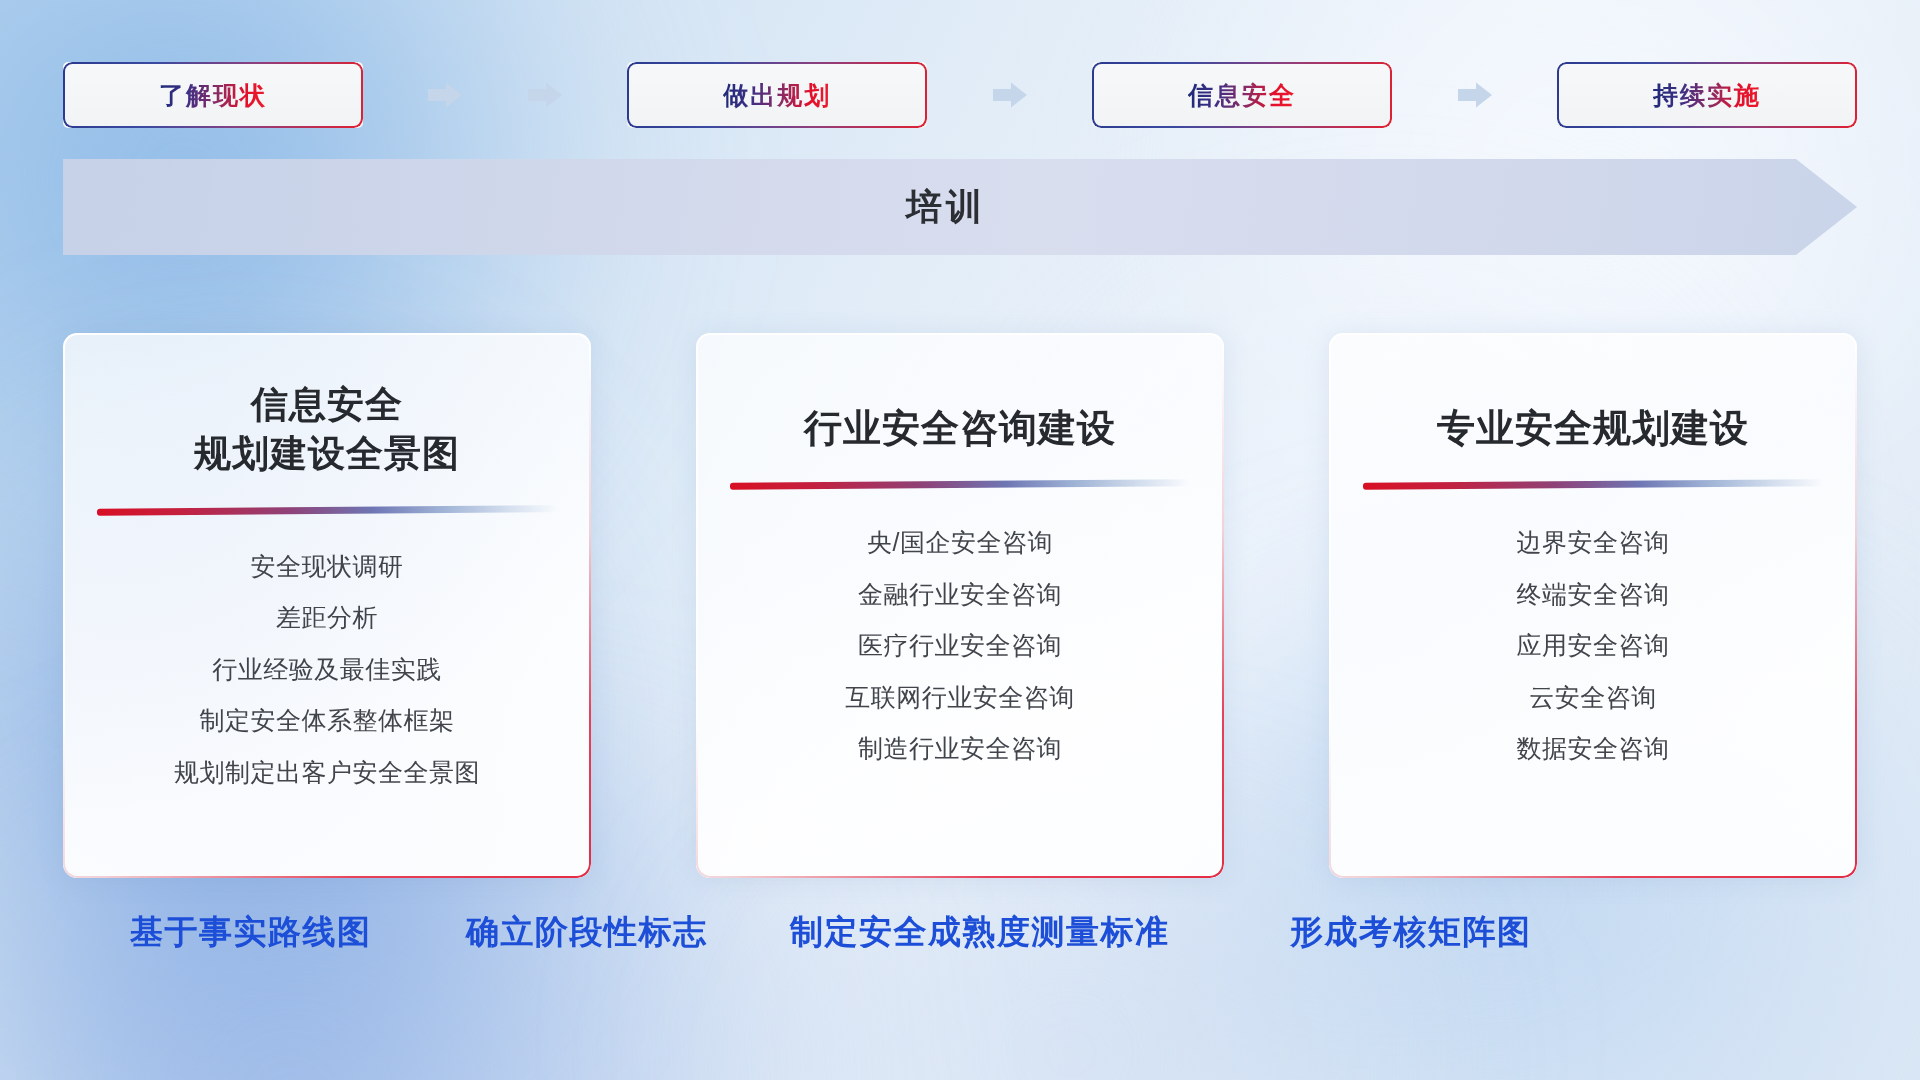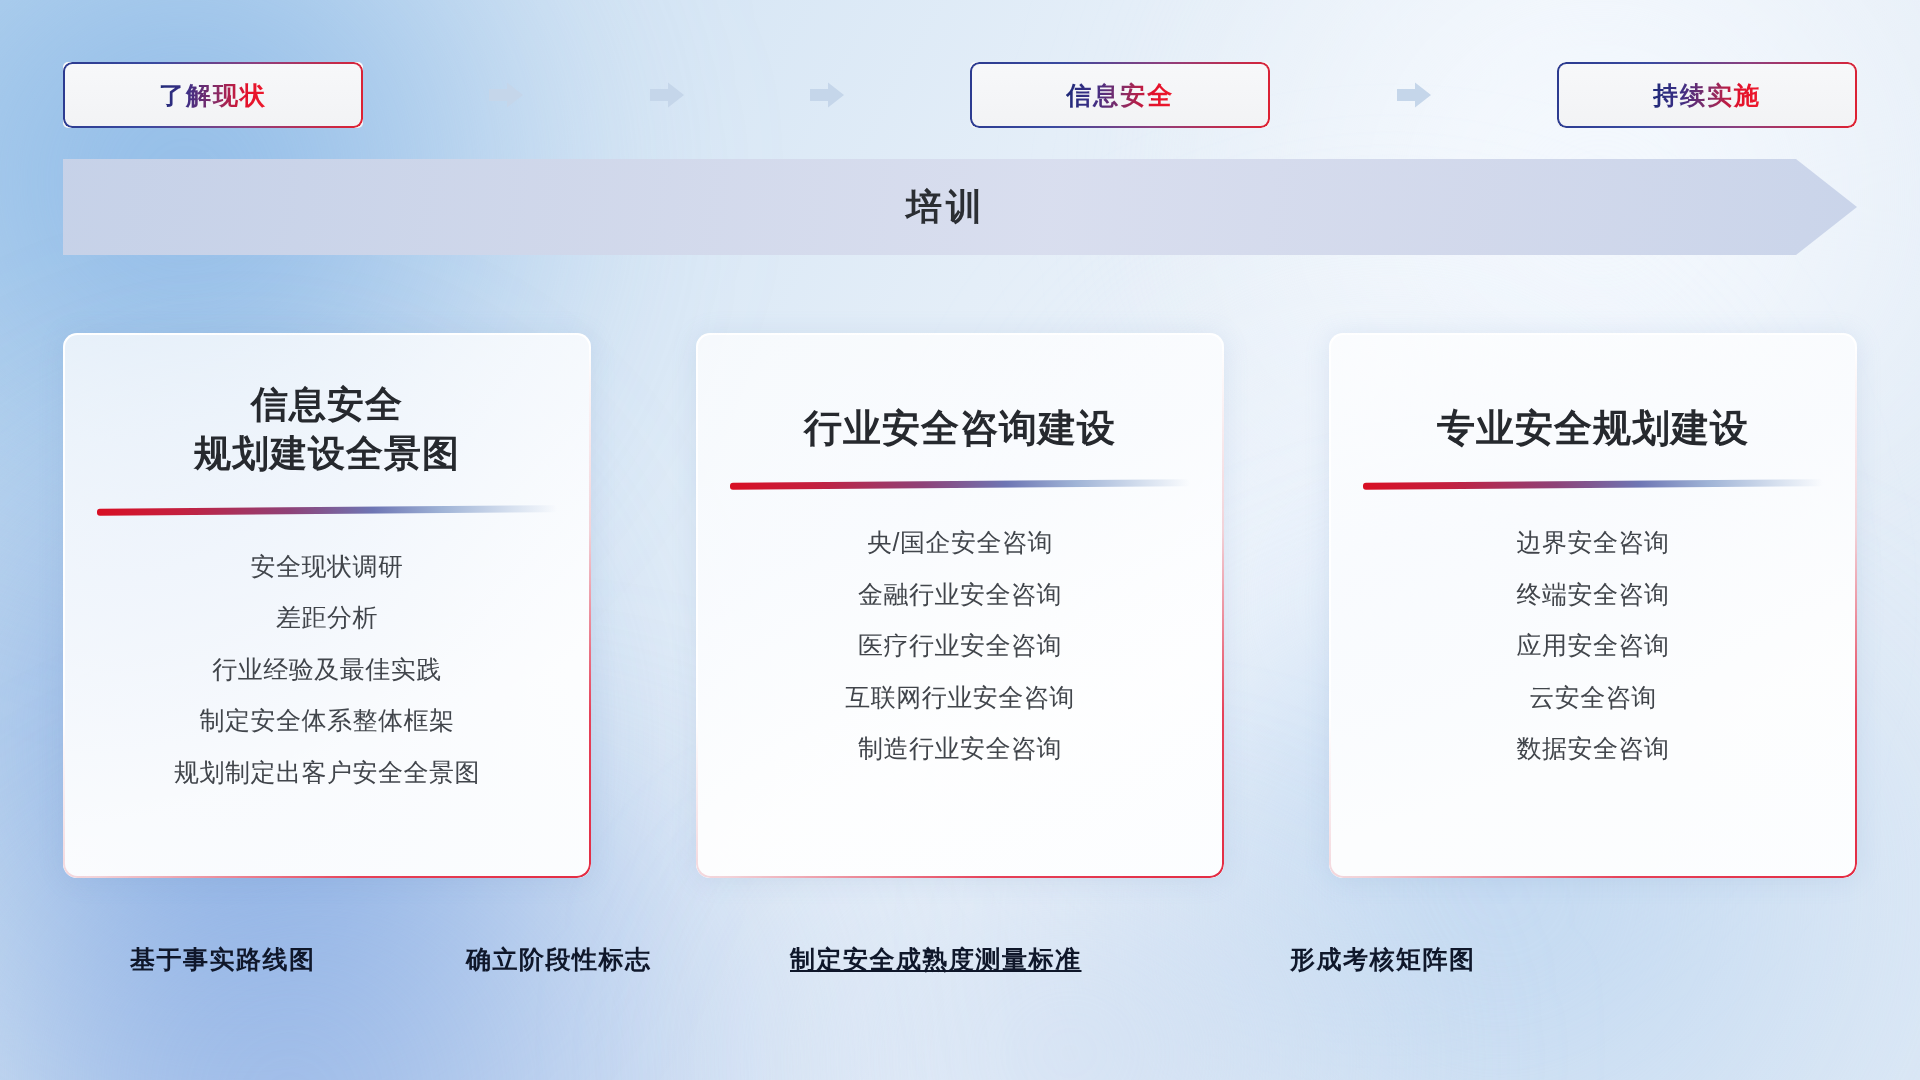--- a/index.html
+++ b/index.html
@@ -129,27 +129,26 @@
   .card.c2 .card-title { font-size:38px; padding-top:70px; }
   .card.c3 .card-title { font-size:38px; padding-top:70px; }
   .card.c2 .card-items, .card.c3 .card-items { margin-top:36px; }
 
   
   #captions {
     position:absolute; left:0; top:910px; width:1920px; height:50px;
   }
   .caption {
     position:absolute; top:0;
-    font-size:25px; font-weight:700; color:#0f172a; letter-spacing:1.5px;
+    font-size:33px; font-weight:700; color:#1d4ed8; letter-spacing:1.5px;
     white-space:nowrap;
-    margin-top:33px;
   }
   .cap0 { left:130px; }
   .cap1 { left:466px; }
-  .cap2 { left:790px;text-decoration:underline; }
+  .cap2 { left:790px; }
   .cap3 { left:1290px; }
 </style>
 </head>
 <body>
 
 <div id="bg">
   <div class="bg-base"></div>
   <div class="blob blob-a"></div>
   <div class="blob blob-b"></div>
   <div class="blob blob-c"></div>
@@ -171,20 +170,23 @@
     </svg>
   </span>
 
 
   <span class="step-arrow">
     <svg viewBox="0 0 34 28" fill="currentColor" aria-hidden="true">
       <path d="M0 8 h18 V1.5 L34 14 L18 26.5 V20 H0 Z"></path>
     </svg>
   </span>
 
+  <div class="step-box">
+    <span class="step-label">做出规划</span>
+  </div>
 
   <span class="step-arrow">
     <svg viewBox="0 0 34 28" fill="currentColor" aria-hidden="true">
       <path d="M0 8 h18 V1.5 L34 14 L18 26.5 V20 H0 Z"></path>
     </svg>
   </span>
 
   <div class="step-box">
     <span class="step-label">信息安全</span>
   </div>

